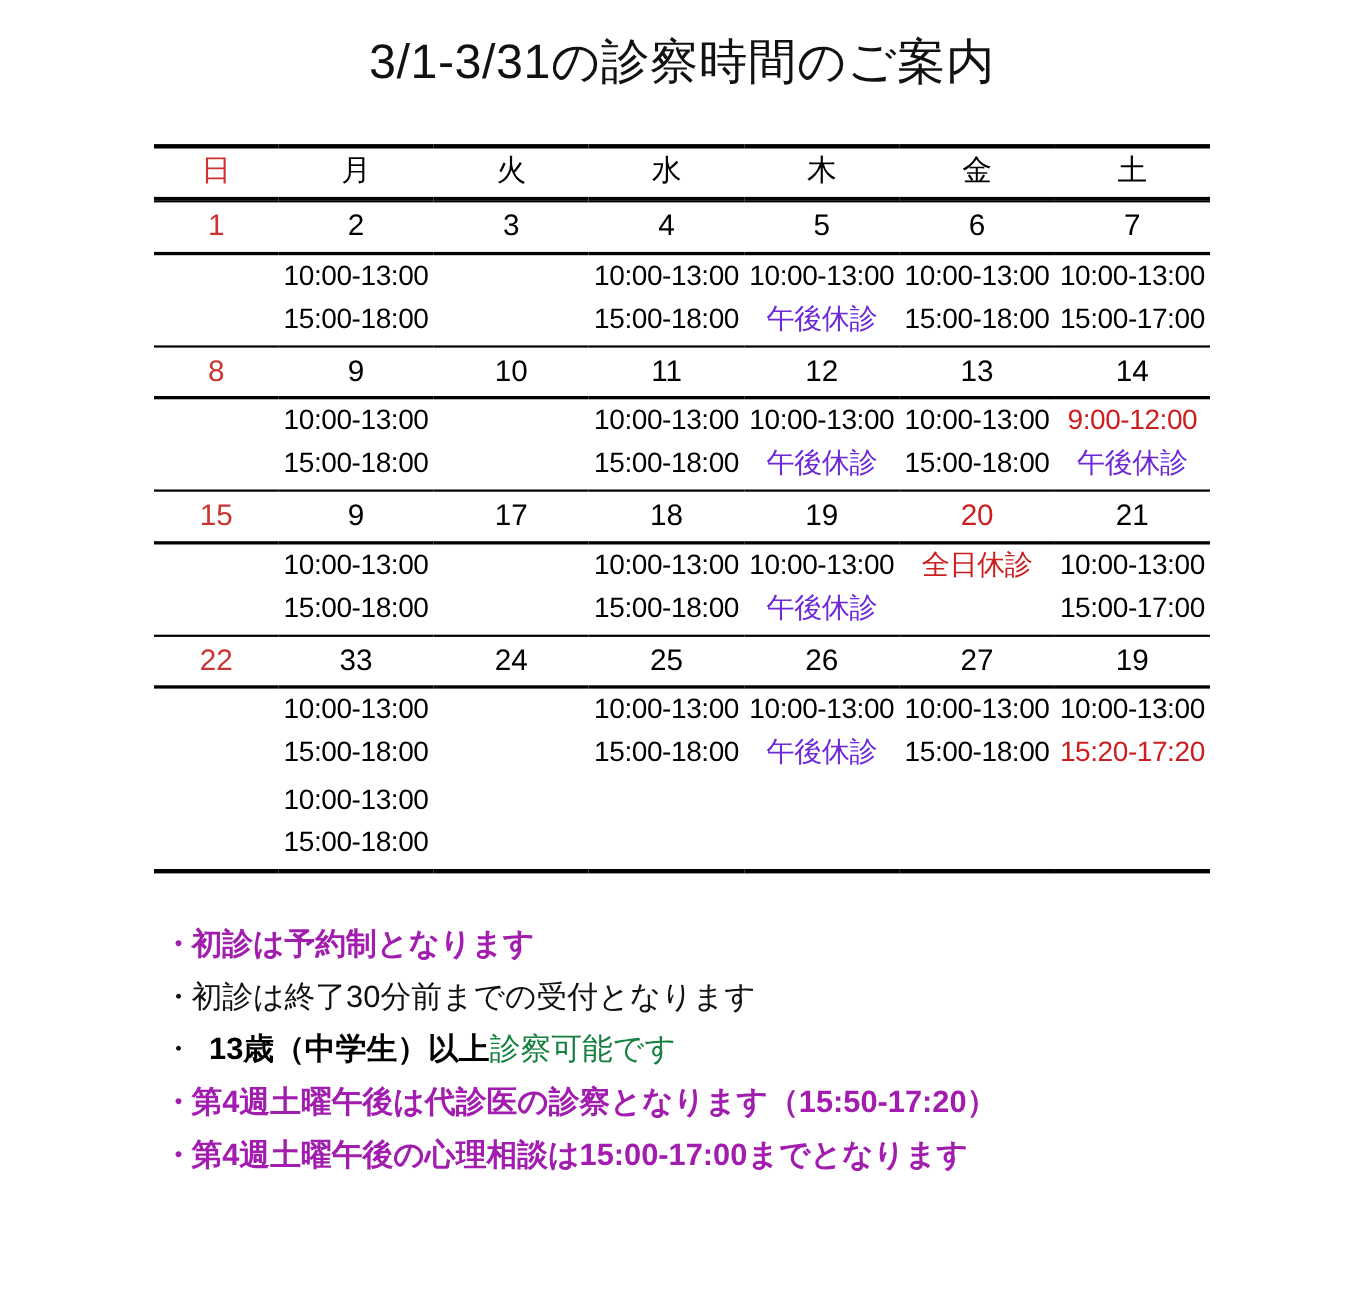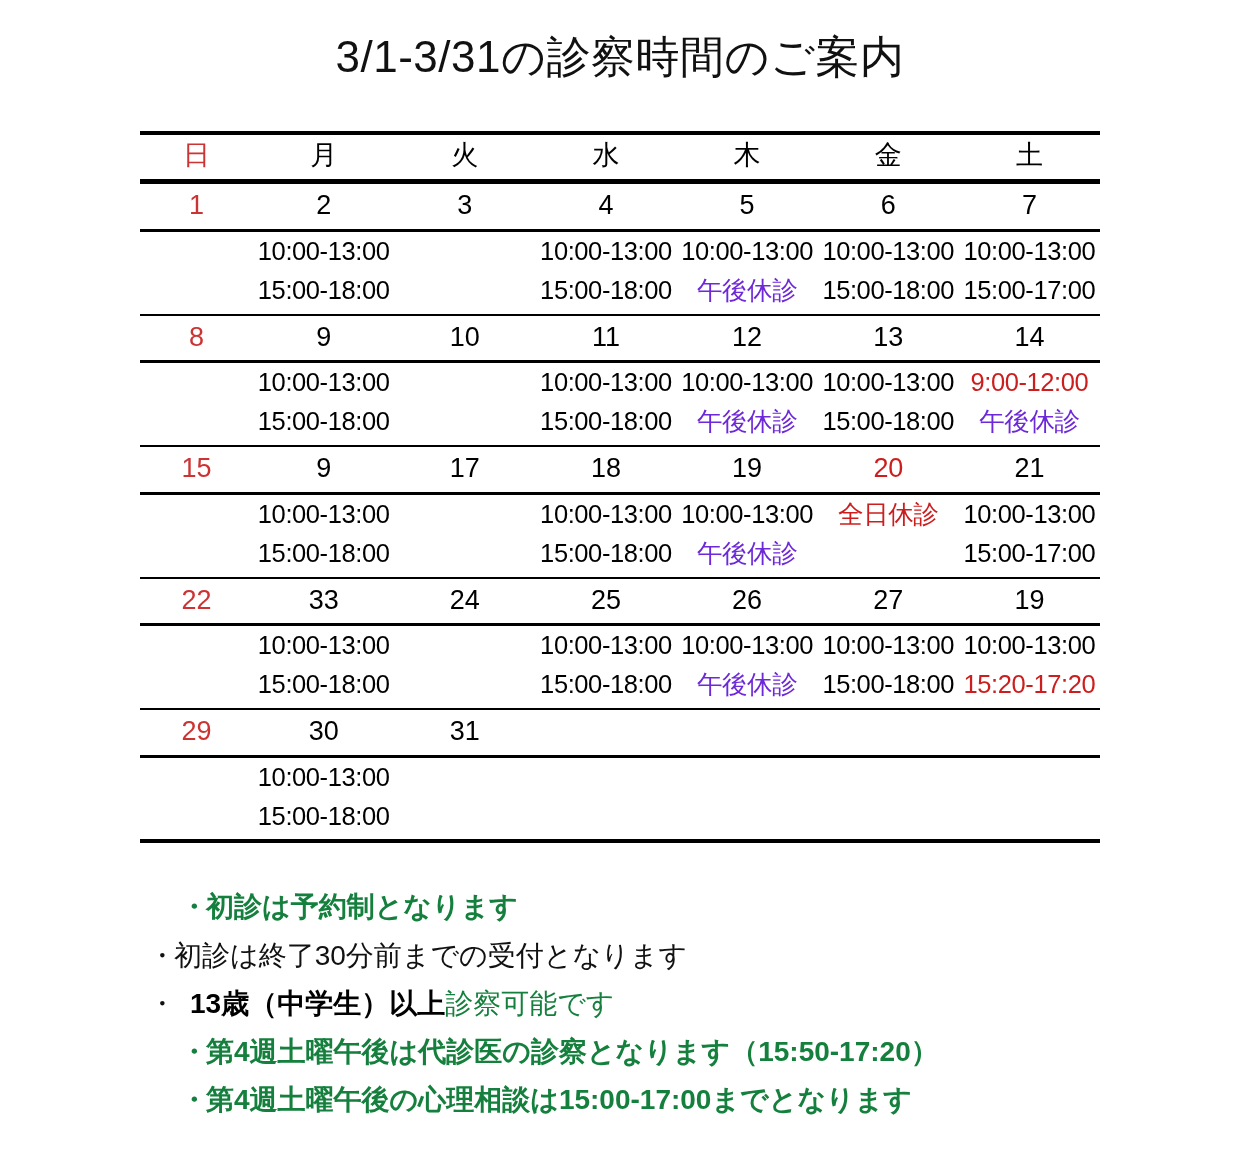--- a/index.html
+++ b/index.html
@@ -110,23 +110,22 @@
     width: 1000px;
   }
   .note {
     font-size: 28px;
     line-height: 1.72;
     white-space: nowrap;
     color: #111111;
     font-weight: 400;
   }
   .note.red {
-    color: #15803d;
+    color: #a21caf;
     font-weight: 700;
-    margin-left: 32px;
   }
   .note .b { font-weight: 700; color: #000; margin-left: 16px; }
   .note .n { font-weight: 400; color: #15803d; }
   .note .dot { letter-spacing: -2px; }
 </style>
 </head>
 <body>
 
 <div class="page">
 
@@ -263,29 +262,20 @@
           </tr>
           <tr class="time-row last-of-block">
             <td class="empty">&nbsp;</td>
             <td class="">15:00-18:00</td>
             <td class="empty">&nbsp;</td>
             <td class="">15:00-18:00</td>
             <td class="closed">午後休診</td>
             <td class="">15:00-18:00</td>
             <td class="hi">15:20-17:20</td>
           </tr>
-          <tr class="date-row">
-            <td class="sun">29</td>
-            <td class="">30</td>
-            <td class="">31</td>
-            <td class="empty">&nbsp;</td>
-            <td class="empty">&nbsp;</td>
-            <td class="empty">&nbsp;</td>
-            <td class="empty">&nbsp;</td>
-          </tr>
           <tr class="time-row">
             <td class="empty">&nbsp;</td>
             <td class="">10:00-13:00</td>
             <td class="empty">&nbsp;</td>
             <td class="empty">&nbsp;</td>
             <td class="empty">&nbsp;</td>
             <td class="empty">&nbsp;</td>
             <td class="empty">&nbsp;</td>
           </tr>
           <tr class="time-row last-of-block">

